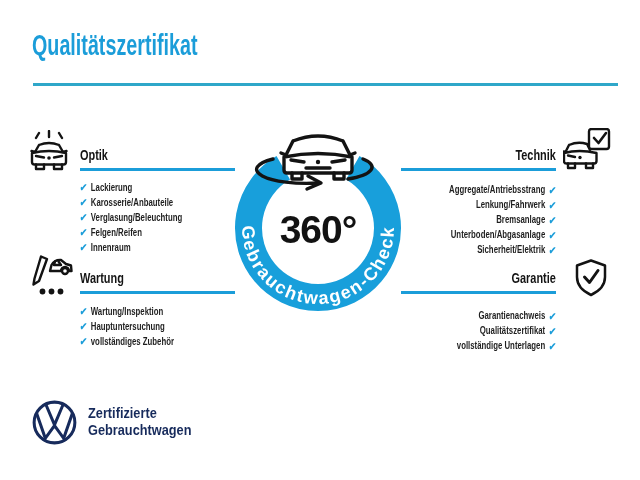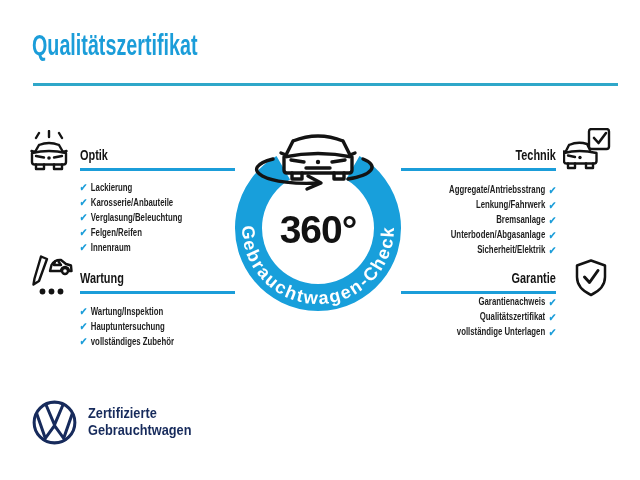--- a/index.html
+++ b/index.html
@@ -151,21 +151,21 @@
       </div>
   </div>
 
   <svg class="icon" style="left:574px;top:259px" width="34" height="38" viewBox="0 0 34 38">
     <path class="oline" style="stroke-width:2.5" d="M17 1.5 L31 6.5 V18 Q31 29.5 17 36 Q3 29.5 3 18 V6.5 Z"></path>
     <path class="oline" style="stroke-width:3" d="M10.5 18 L15.5 23.5 L24 11.5"></path>
   </svg>
 
   <div class="sec-h sright" style="top:270px">Garantie</div>
   <div class="ul uright" style="top:291px"></div>
-  <div class="list lright" style="top:294px">
+  <div class="list lright" style="top:308px">
     <div class="row">
         <span>Garantienachweis</span>
         <span class="chk">✔</span>
       </div>
     <div class="row">
         <span>Qualitätszertifikat</span>
         <span class="chk">✔</span>
       </div>
     <div class="row">
         <span>vollständige Unterlagen</span>

